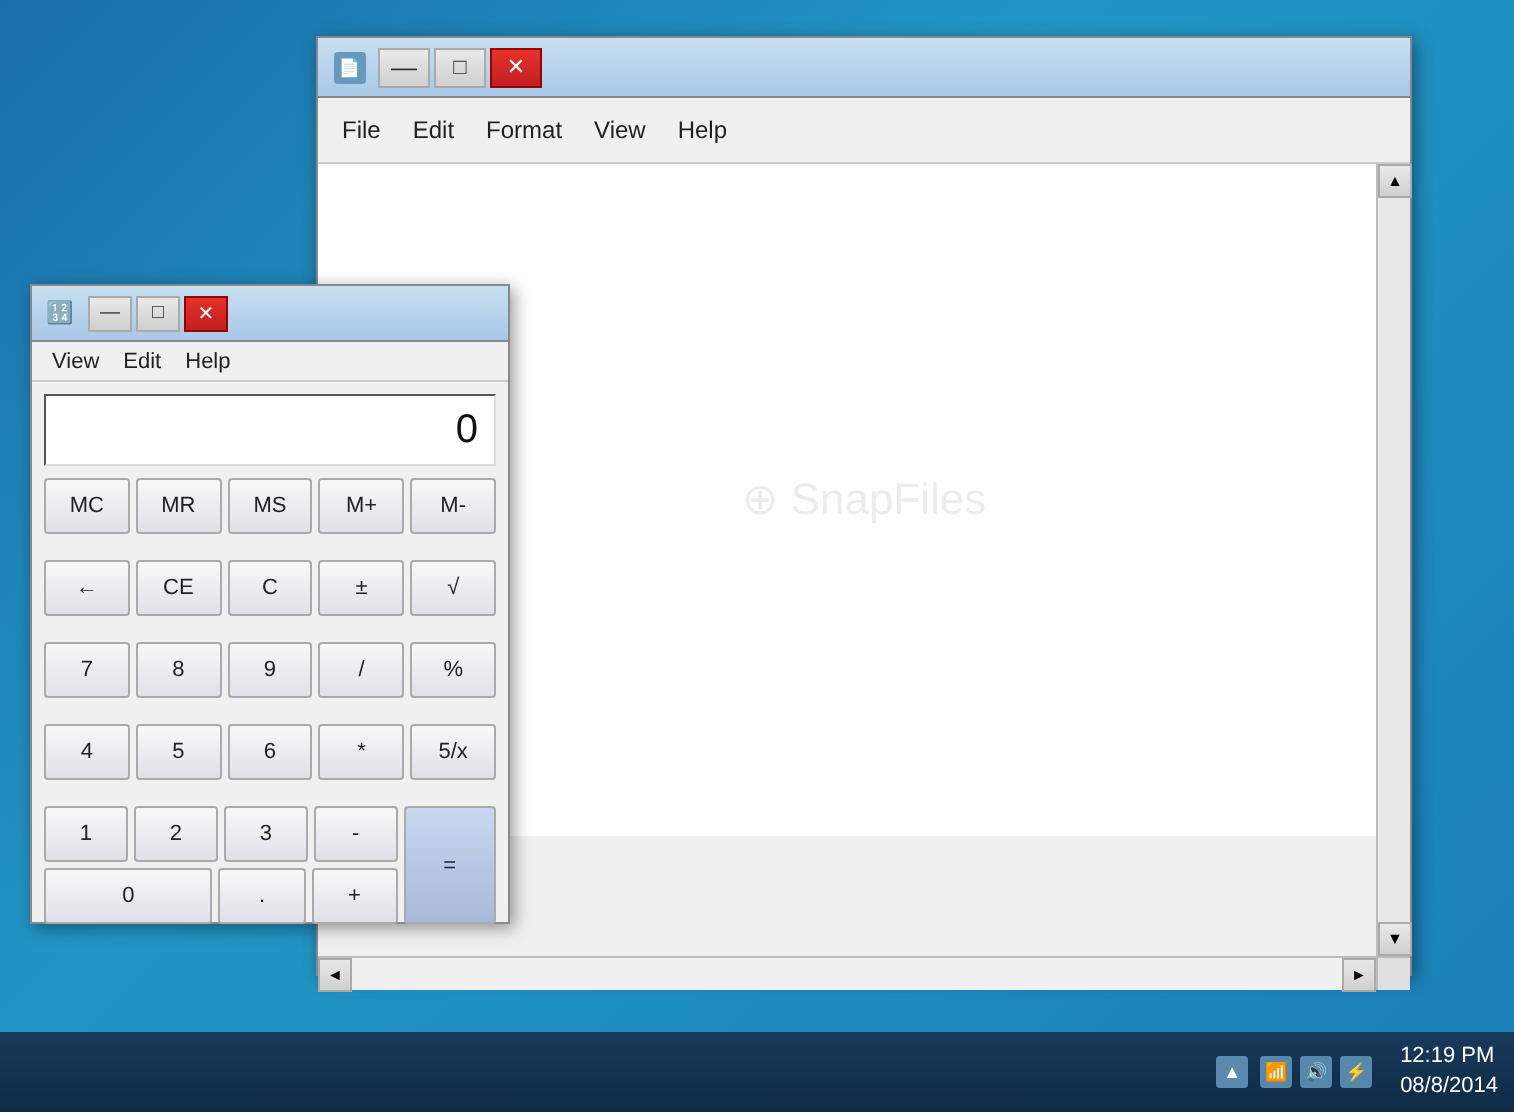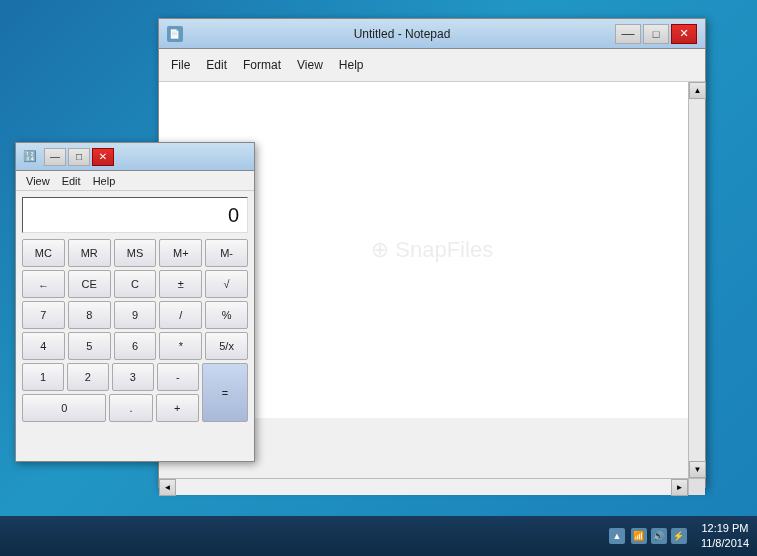--- a/index.html
+++ b/index.html
@@ -43,21 +43,21 @@
       background: #aac;
       border-radius: 2px;
       display: flex;
       align-items: center;
       justify-content: center;
       font-size: 10px;
     }
     .taskbar-clock {
       color: white;
       font-size: 11px;
-      text-align: center;
+      text-align: left;
       line-height: 1.4;
     }
     .taskbar-notification {
       width: 16px;
       height: 16px;
       background: #5a8ab0;
       border-radius: 2px;
       display: flex;
       align-items: center;
       justify-content: center;
@@ -288,21 +288,21 @@
       align-items: center;
       justify-content: flex-end;
       padding: 0 8px;
       font-size: 20px;
       color: #111;
     }
     .calc-buttons {
       padding: 0 6px 6px 6px;
       display: flex;
       flex-direction: column;
-      gap: 3px;
+      gap: 13px;
     }
     .calc-row {
       display: flex;
       gap: 3px;
     }
     .calc-btn {
       flex: 1;
       height: 28px;
       background: linear-gradient(to bottom, #f8f8f8, #e0e0e8);
       border: 1px solid #aaa;
@@ -322,21 +322,20 @@
     .calc-btn.wide-btn {
       flex: 2;
     }
   </style>
 </head>
 <body>
 
 <div class="notepad-window">
   <div class="window-titlebar notepad-titlebar">
     <div class="titlebar-icon">📄</div>
-    <span class="titlebar-text">Untitled - Notepad</span>
     <div class="window-controls">
       <div class="win-btn minimize-btn">—</div>
       <div class="win-btn">□</div>
       <div class="win-btn close-btn">✕</div>
     </div>
   </div>
   <div class="notepad-menubar">
     <span class="menu-item">File</span>
     <span class="menu-item">Edit</span>
     <span class="menu-item">Format</span>
@@ -437,16 +436,16 @@
     <div class="taskbar-notification">
       <span style="color:white;font-size:9px;">▲</span>
     </div>
     <div class="taskbar-icons">
       <div class="taskbar-icon" style="background:#5588aa;color:white;font-size:9px;">📶</div>
       <div class="taskbar-icon" style="background:#5588aa;color:white;font-size:9px;">🔊</div>
       <div class="taskbar-icon" style="background:#5588aa;color:white;font-size:9px;">⚡</div>
     </div>
     <div class="taskbar-clock">
       <div>12:19 PM</div>
-      <div>11/8/2014</div>
+      <div>08/8/2014</div>
     </div>
   </div>
 </div>
 
 </body></html>

